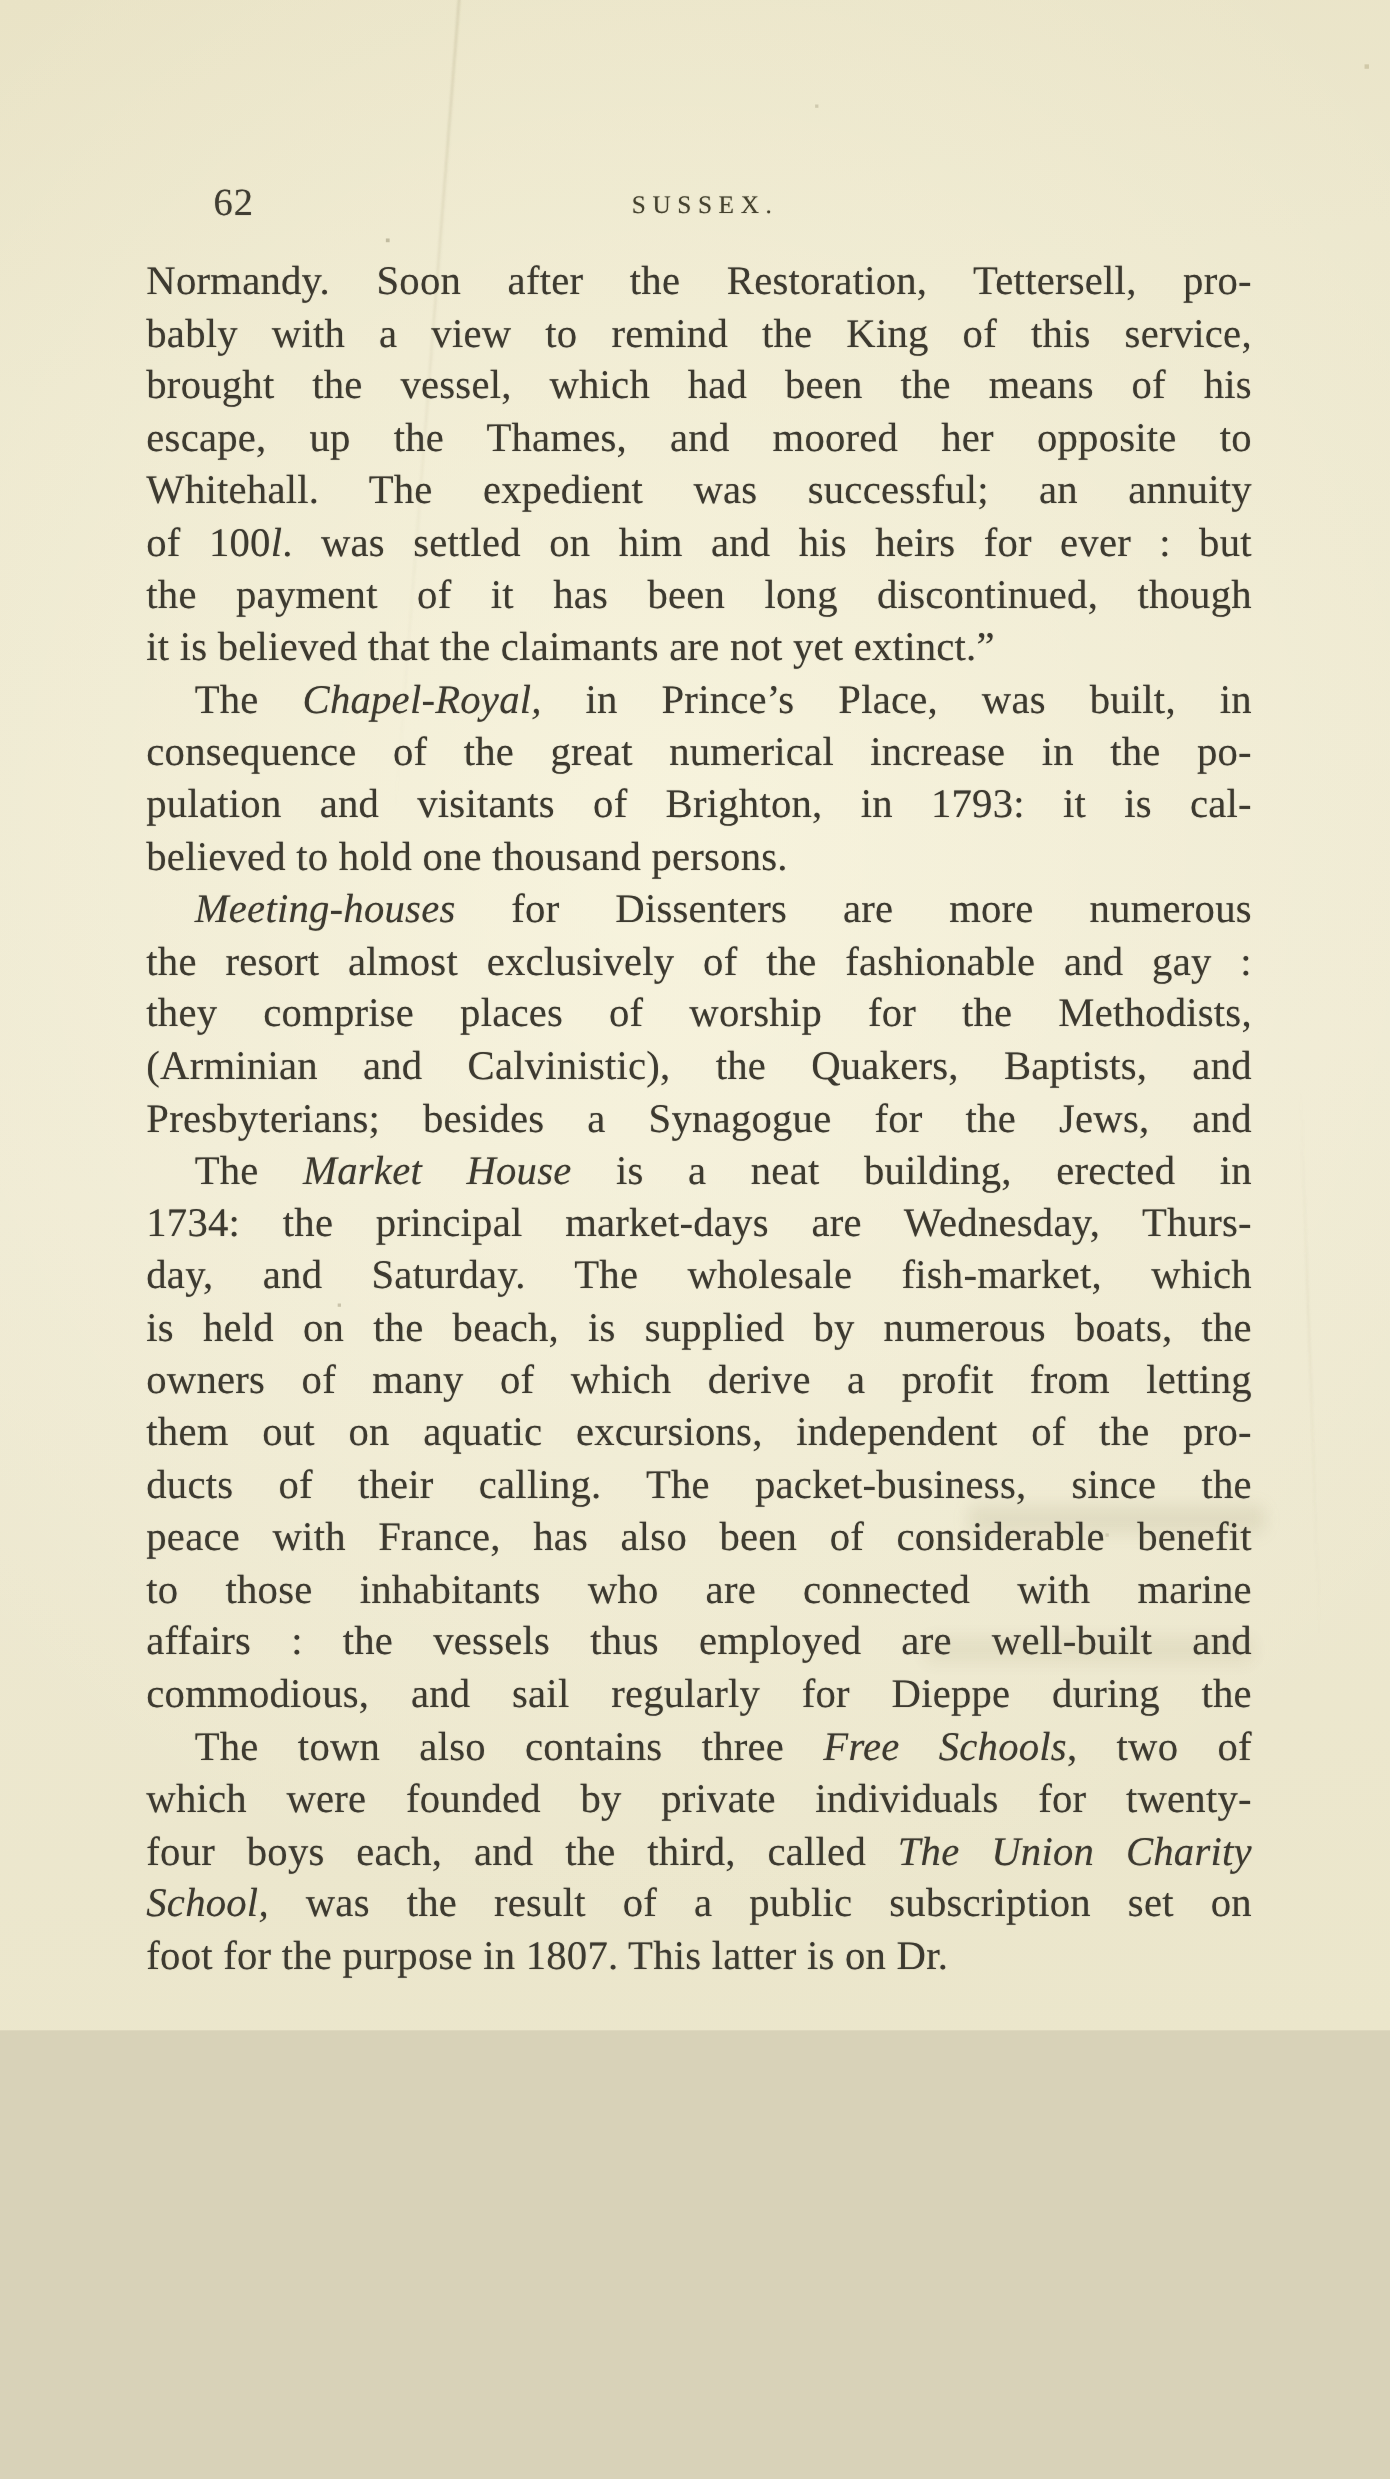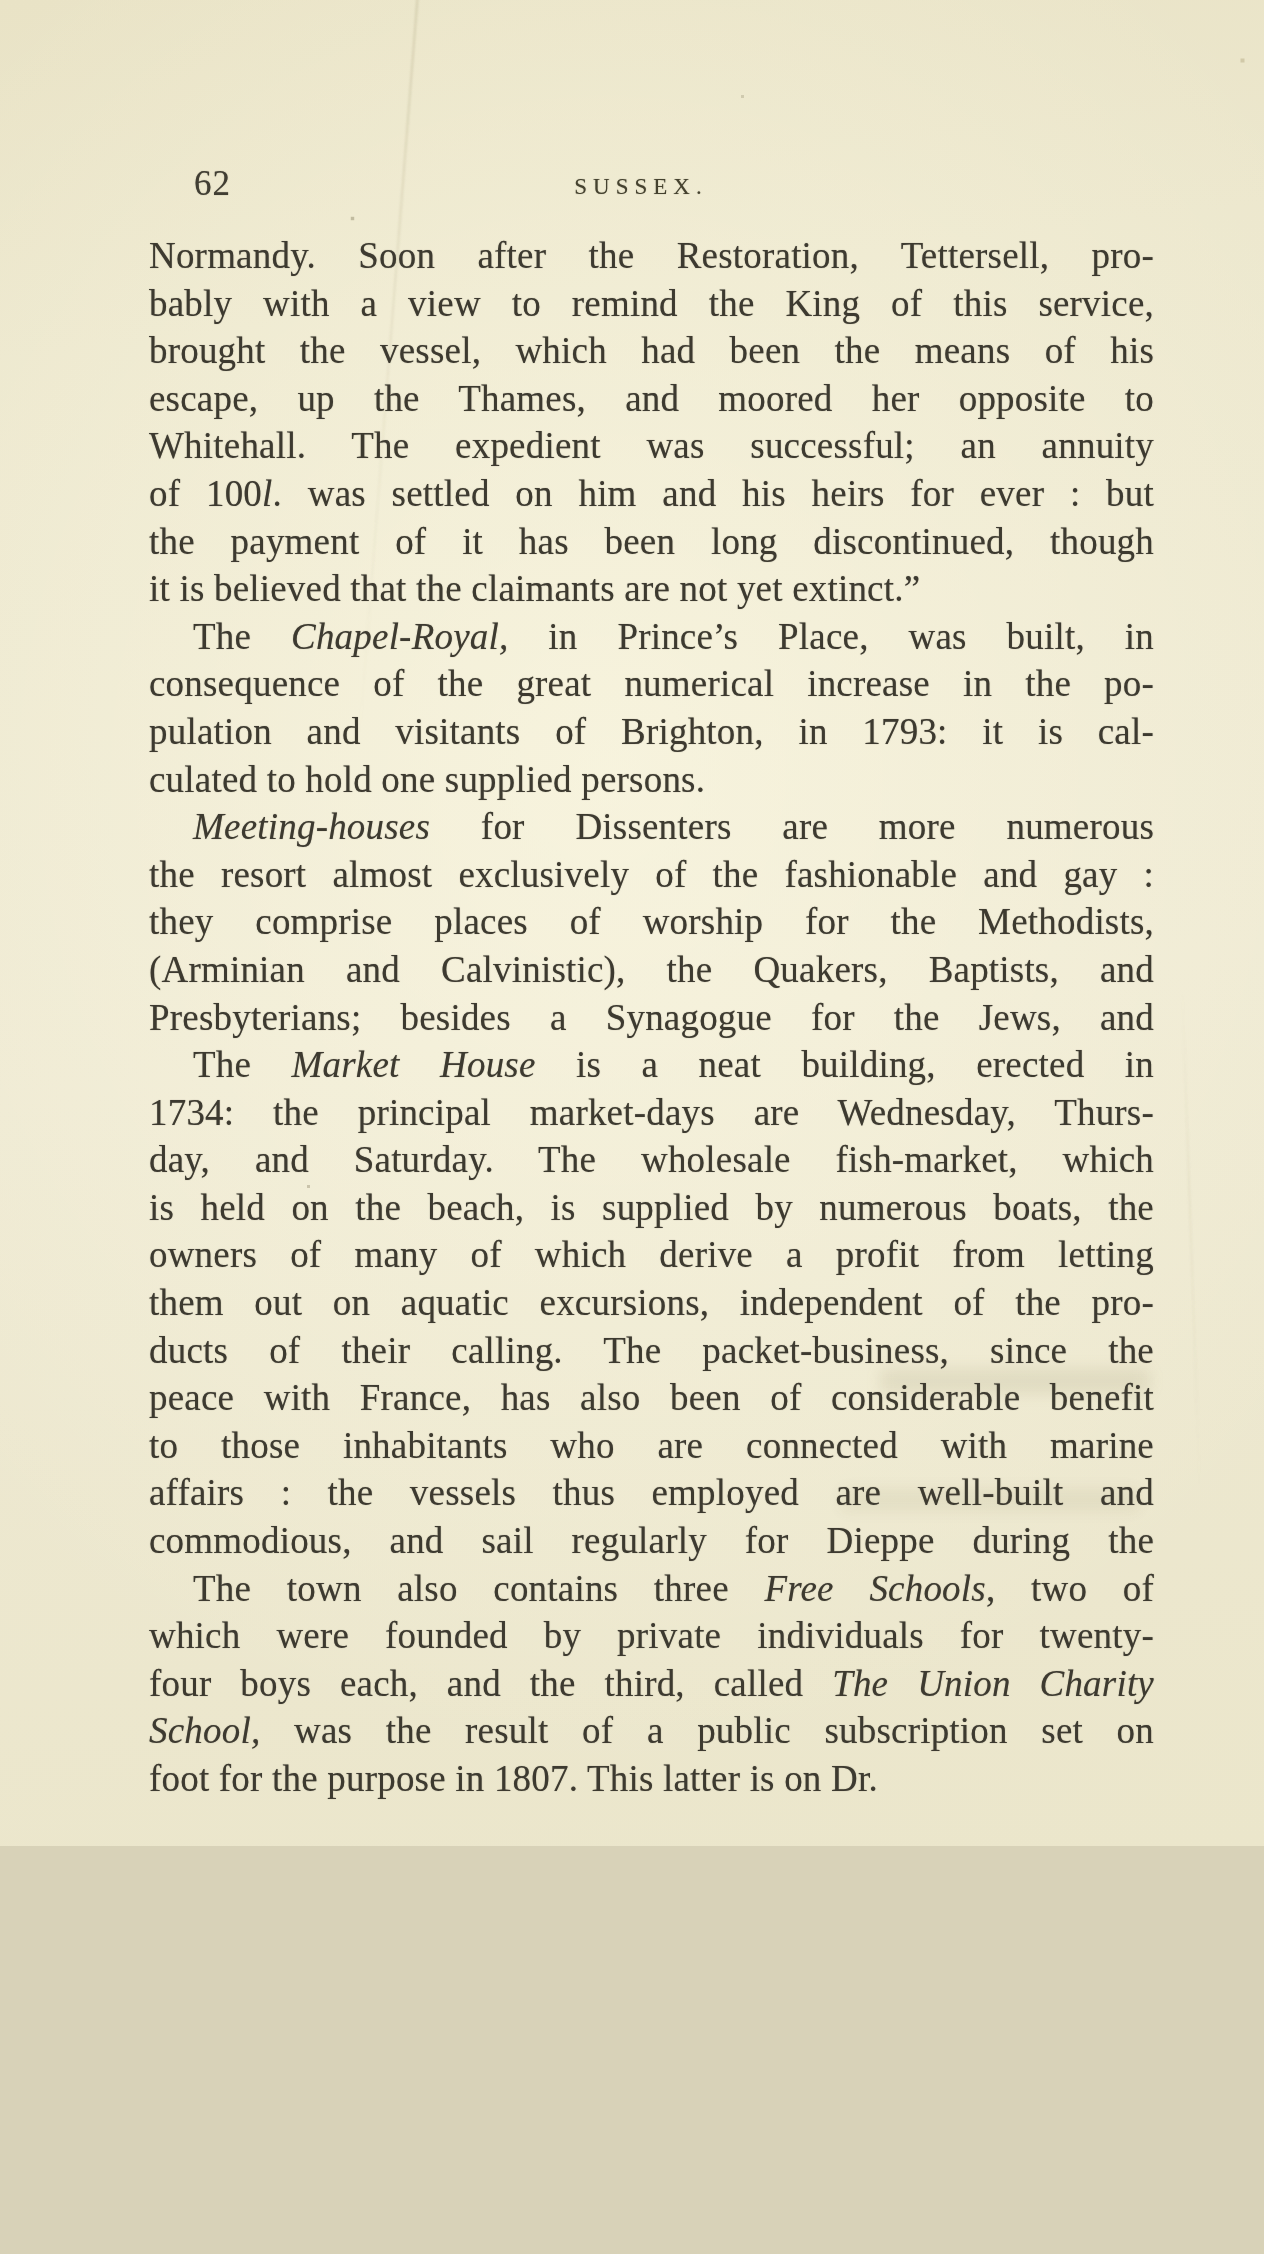--- a/index.html
+++ b/index.html
@@ -82,21 +82,21 @@
     top: 174px;
     text-align: center;
     transform: translateX(9px);
     font-size: 23px;
     letter-spacing: 6px;
     color: #45422f;
     text-shadow: 0 0 1px rgba(69,66,47,0.5);
   }
   .text-block {
     position: absolute;
-    left: 149px;
+    left: 133px;
     top: 232px;
     width: 1005px;
     font-size: 37px;
     line-height: 47.6px;
     letter-spacing: 0.2px;
     color: #3d3a30;
     text-shadow: 0 0 1px rgba(61,58,48,0.5);
   }
   .para { margin: 0; }
   .line {
@@ -135,21 +135,21 @@
         <div class="line"><span>escape, up the Thames, and moored her opposite to</span></div>
         <div class="line"><span>Whitehall. The expedient was successful; an annuity</span></div>
         <div class="line"><span>of 100</span><span class="it">l</span><span>. was settled on him and his heirs for ever : but</span></div>
         <div class="line"><span>the payment of it has been long discontinued, though</span></div>
         <div class="line last"><span>it is believed that the claimants are not yet extinct.”</span></div>
       </div>
       <div class="para">
         <div class="line first"><span>The </span><span class="it">Chapel-Royal,</span><span> in Prince’s Place, was built, in</span></div>
         <div class="line"><span>consequence of the great numerical increase in the po-</span></div>
         <div class="line"><span>pulation and visitants of Brighton, in 1793: it is cal-</span></div>
-        <div class="line last"><span>culated to hold one supplied persons.</span></div>
+        <div class="line last"><span>believed to hold one thousand persons.</span></div>
       </div>
       <div class="para">
         <div class="line first"><span class="it">Meeting-houses</span><span> for Dissenters are more numerous</span></div>
         <div class="line"><span>the resort almost exclusively of the fashionable and gay :</span></div>
         <div class="line"><span>they comprise places of worship for the Methodists,</span></div>
         <div class="line"><span>(Arminian and Calvinistic), the Quakers, Baptists, and</span></div>
         <div class="line"><span>Presbyterians; besides a Synagogue for the Jews, and</span></div>
       </div>
       <div class="para">
         <div class="line first"><span>The </span><span class="it">Market House</span><span> is a neat building, erected in</span></div>

